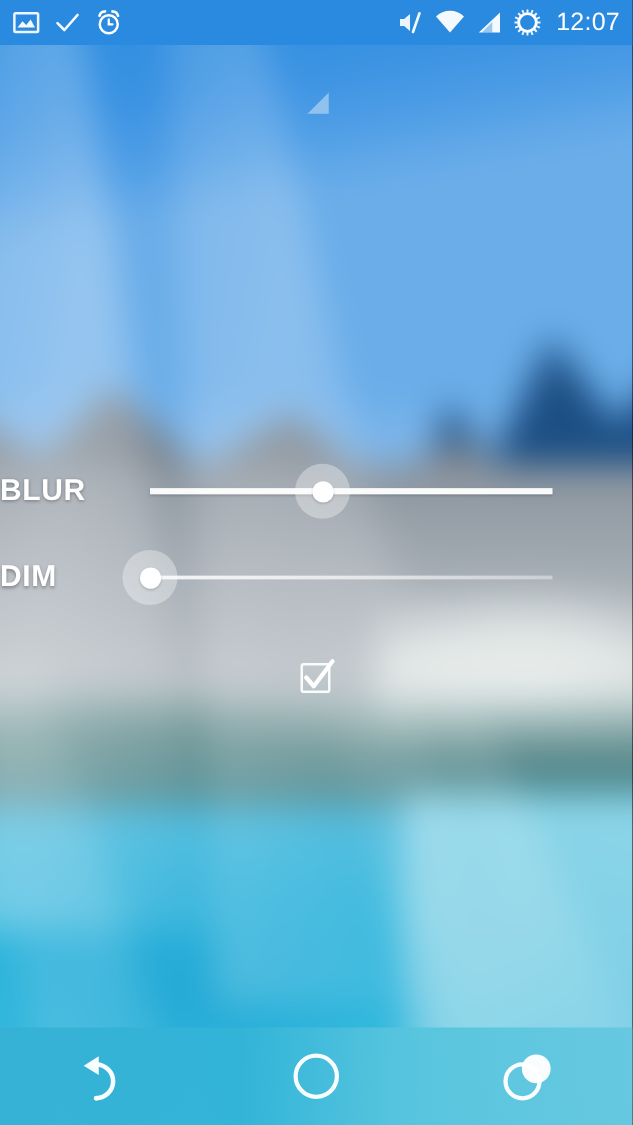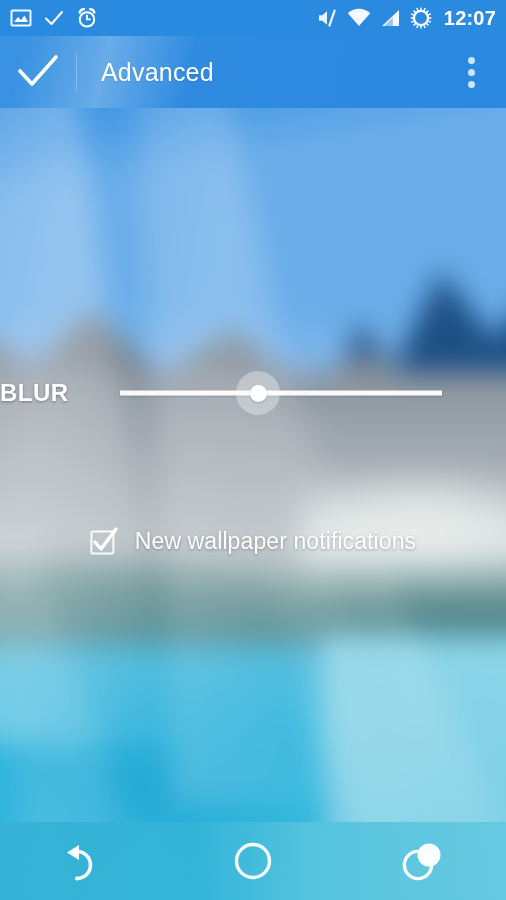--- a/index.html
+++ b/index.html
@@ -114,21 +114,21 @@
     display: flex; align-items: center;
     padding: 0 10px;
     z-index: 20;
   }
   #status-left { display: flex; align-items: center; gap: 11px; }
   #status-right { margin-left: auto; display: flex; align-items: center; gap: 9px; }
   .sicon { display: block; }
   #clock {
     color: #ffffff;
     font-size: 20px;
-    font-weight: 700;
+    font-weight: 400;
     letter-spacing: 0.2px;
     margin-left: 2px;
   }
 
   
   #action-bar {
     position: absolute; top: 36px; left: 0;
     width: 506px; height: 72px;
     background: linear-gradient(100deg, #3a93e2 0%, #2f8be0 40%, #2a88df 100%);
     display: flex; align-items: center;
@@ -346,60 +346,47 @@
           <path d="M2.1 7.9 L4.4 8.8"></path>
             <path d="M19.6 15.2 L21.9 16.1"></path>
           <path d="M7.9 21.9 L8.8 19.6"></path>
             <path d="M15.2 4.4 L16.1 2.1"></path>
         </g>
       </svg>
       <div id="clock">12:07</div>
     </div>
   </div>
 
-  <div id="action-bar">
-    <div id="ab-glow"></div>
-
-    <div id="confirm-btn">
-      <svg width="44" height="38" viewBox="0 0 44 38">
-        <path d="M4 18 L16 31 L40 4" fill="none" stroke="#ffffff" stroke-width="3.6" stroke-linecap="round" stroke-linejoin="round"></path>
-      </svg>
-    </div>
-
-    <div id="ab-divider"></div>
-
-    <div id="ab-title">Advanced</div>
-
-    <div id="overflow-btn">
-      <span class="dot"></span>
-      <span class="dot"></span>
-      <span class="dot"></span>
-    </div>
-  </div>
   <div id="ab-triangle"></div>
 
   <div id="controls">
 
     <div class="slider-row" id="row-blur">
       <div class="slider-label">BLUR</div>
       <div class="slider-wrap">
         <div class="track track-blur"></div>
         <div class="thumb" id="thumb-blur" style="left: 43%;"></div>
       </div>
     </div>
 
+    <div class="slider-row" id="row-dim">
+      <div class="slider-label">DIM</div>
+      <div class="slider-wrap">
+        <div class="track track-dim"></div>
+        <div class="thumb" id="thumb-dim" style="left: 0%;"></div>
+      </div>
+    </div>
 
     <div id="checkbox-row">
       <div id="checkbox-box">
         <svg width="27" height="27" viewBox="0 0 27 27" style="position:absolute;top:0;left:0;overflow:visible;">
           <rect x="1.4" y="3.4" width="22" height="22" rx="1.5" fill="none" stroke="#ffffff" stroke-width="2" opacity="0.92"></rect>
           <path d="M5 14 L11 21 L26 1" fill="none" stroke="#ffffff" stroke-width="3.4" stroke-linecap="round" stroke-linejoin="round"></path>
         </svg>
       </div>
-      <div id="checkbox-label">New wallpaper notifications</div>
     </div>
   </div>
 
   <div id="nav-bar">
     <div class="nav-btn">
       <svg width="52" height="52" viewBox="0 0 52 52">
         <path d="M19 16.5 A13.5 13.5 0 1 1 19 43.5" fill="none" stroke="#ffffff" stroke-width="3.6" stroke-linecap="round" opacity="0.96"></path>
         <path d="M21 10 L9 17.5 L21 25 Z" fill="#ffffff" opacity="0.96"></path>
         <circle cx="19" cy="43.5" r="1.9" fill="#ffffff" opacity="0.96"></circle>
       </svg>

